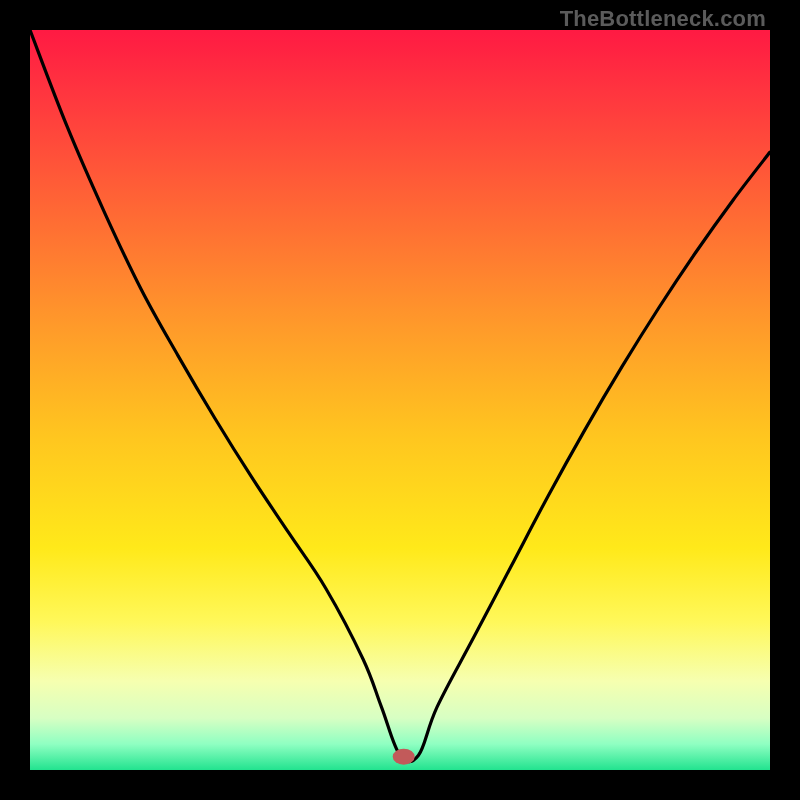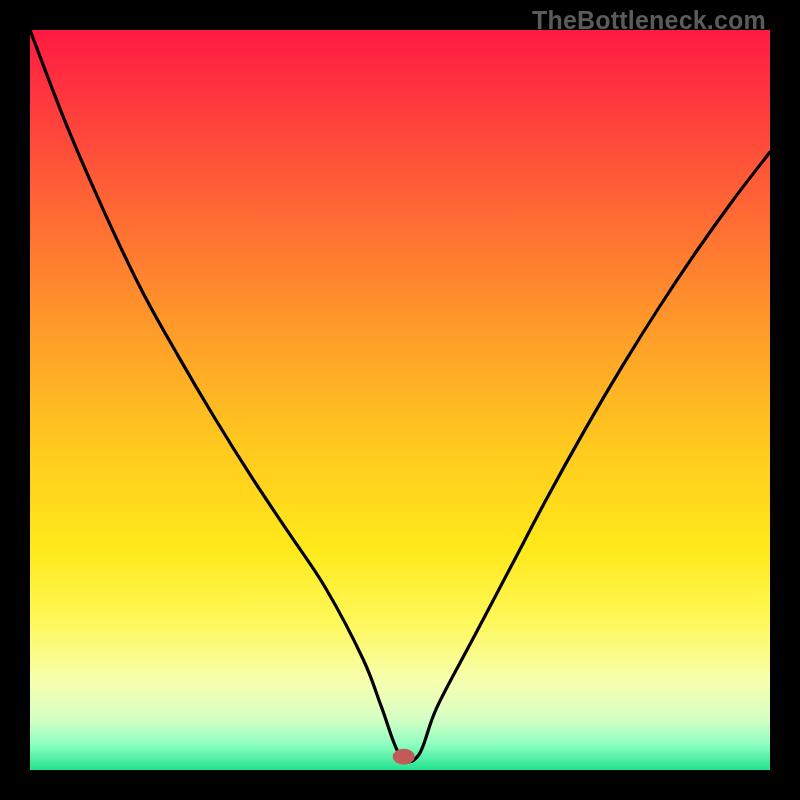--- a/index.html
+++ b/index.html
@@ -16,21 +16,21 @@
     left: 30px;
     width: 740px;
     height: 740px;
     overflow: hidden;
   }
   .watermark {
     position: absolute;
     top: 6px;
     right: 34px;
     font-family: Arial, Helvetica, sans-serif;
-    font-size: 25px;
+    font-size: 22px;
     font-weight: 600;
     color: #5b5b5b;
     letter-spacing: 0.2px;
   }
   svg { display: block; }
 </style>
 </head>
 <body>
 
 <div class="frame">

